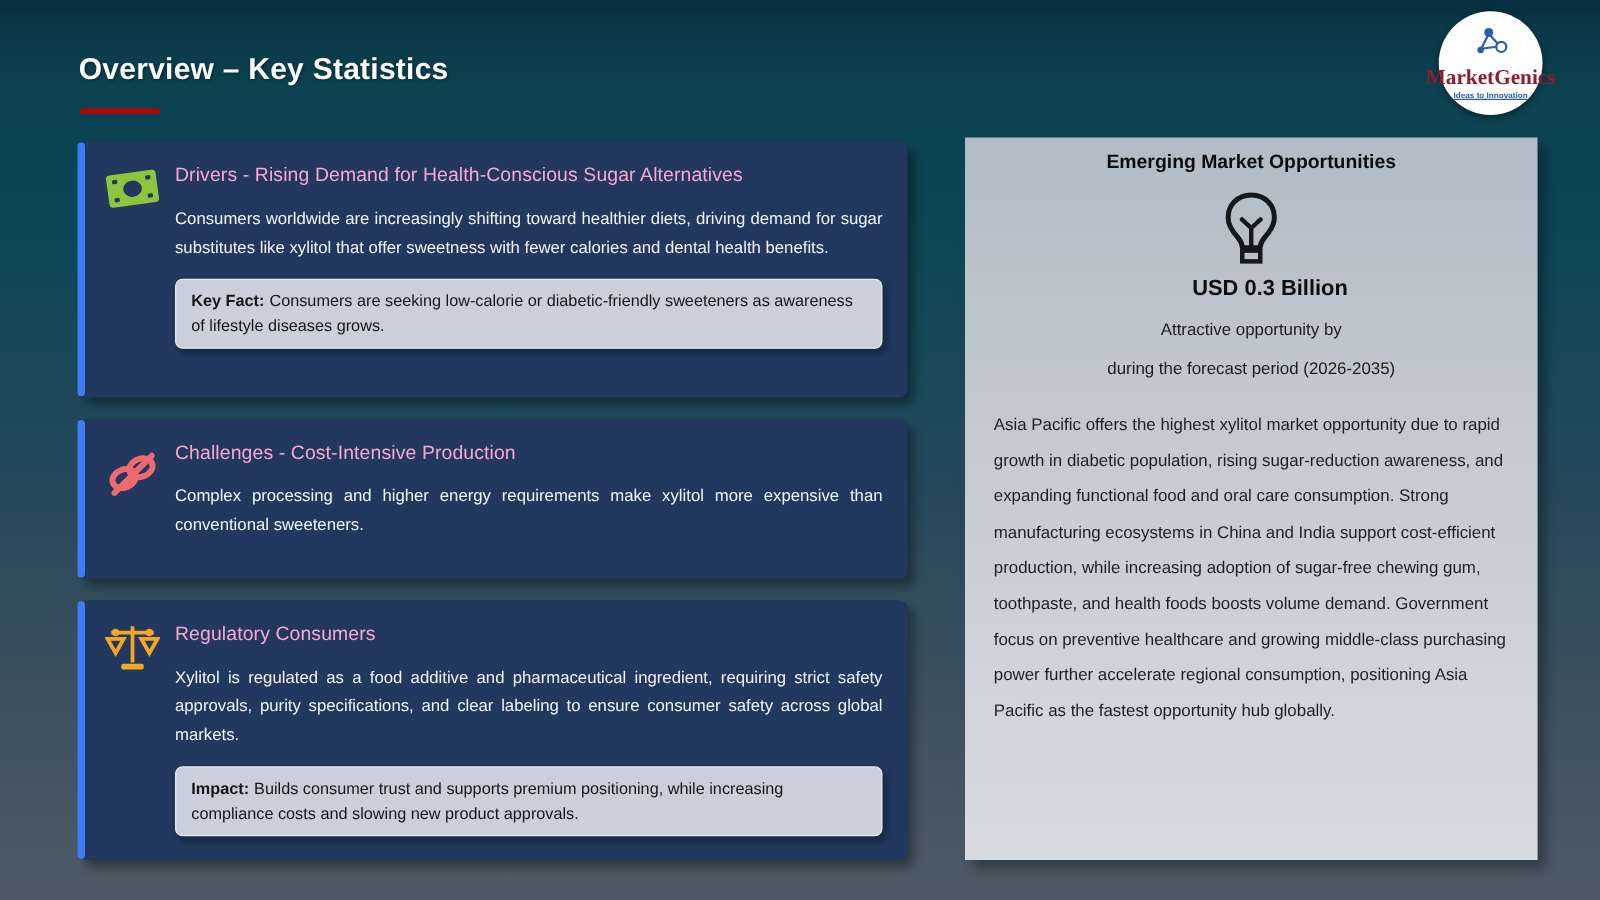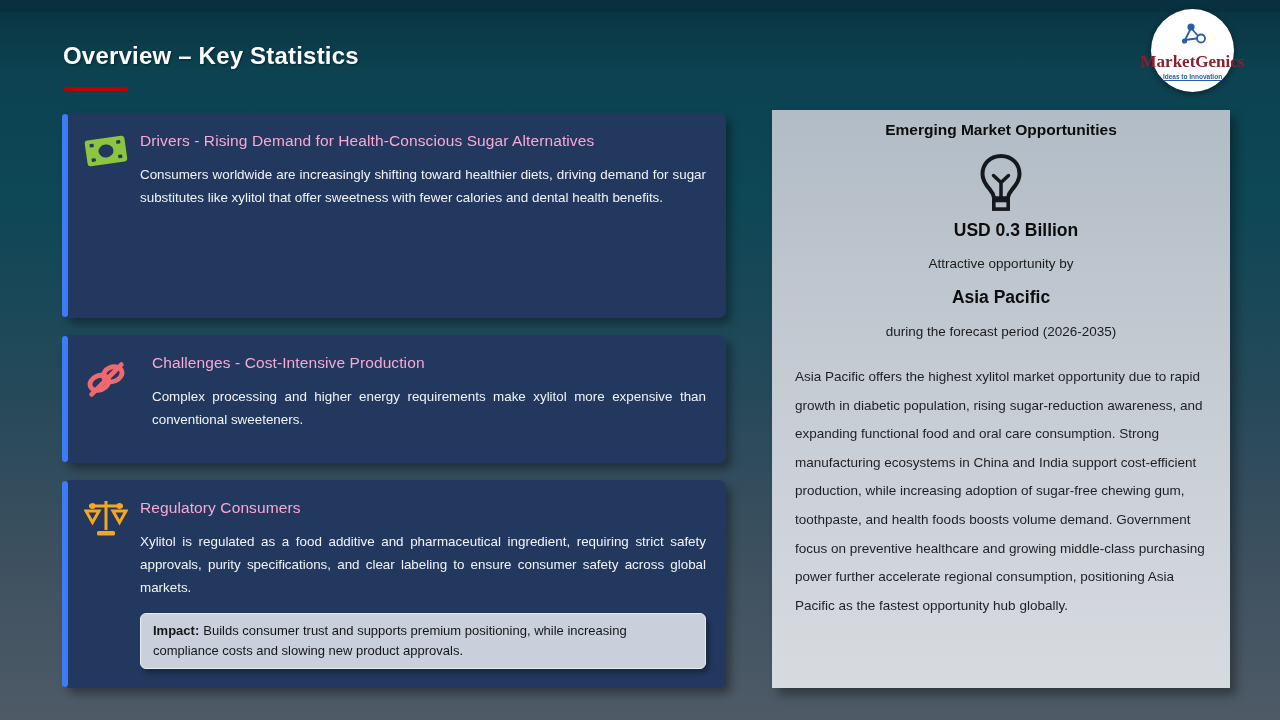--- a/index.html
+++ b/index.html
@@ -41,21 +41,21 @@
   .card-body { font-size:13.4px; color:#f2f4f7; line-height:23px; text-align:justify; }
 
   .callout {
     margin-top:14px; background:#c9d0db; border:1px solid #e8edf4; border-radius:6px;
     padding:7px 12px 8px; font-size:13px; color:#15161a; line-height:19.5px;
     box-shadow:3px 4px 5px rgba(0,0,0,.3); text-align:left;
   }
   .callout-label { font-weight:bold; margin-right:4px; }
 
   #card-drivers    { top:113px; height:205px; }
-  #card-challenges { top:335px; height:128px;padding-left:12px; }
+  #card-challenges { top:335px; height:128px; }
   #card-regulatory { top:480px; height:208px; }
 
   .panel {
     position:absolute; left:772px; top:110px; width:458px; height:578px;
     background:linear-gradient(180deg,#b1bcc6 0%, #c5cbd3 45%, #d7dbe0 100%);
     border-radius:0; box-shadow:6px 7px 9px rgba(0,0,0,.35);
     text-align:center; color:#141414;
   }
   .panel-title { font-size:15.5px; font-weight:bold; margin-top:11px; color:#0d0d0d; }
   .panel-bulb { margin:13px auto 0; width:48px; height:62px; }
@@ -100,20 +100,23 @@
         <rect x="8.5" y="12" width="4.2" height="3.4" rx="1" fill="#22385f"></rect>
         <rect x="35.3" y="12" width="4.2" height="3.4" rx="1" fill="#22385f"></rect>
         <rect x="8.5" y="26.6" width="4.2" height="3.4" rx="1" fill="#22385f"></rect>
         <rect x="35.3" y="26.6" width="4.2" height="3.4" rx="1" fill="#22385f"></rect>
       </g>
     </svg>
   </div>
   <div class="card-content">
     <div class="card-title">Drivers - Rising Demand for Health-Conscious Sugar Alternatives</div>
     <p class="card-body">Consumers worldwide are increasingly shifting toward healthier diets, driving demand for sugar substitutes like xylitol that offer sweetness with fewer calories and dental health benefits.</p>
+    <div class="callout">
+      <span class="callout-label">Key Fact:</span><span>Consumers are seeking low-calorie or diabetic-friendly sweeteners as awareness of lifestyle diseases grows.</span>
+    </div>
   </div>
 </div>
 
 <div class="card" id="card-challenges">
   <div class="card-accent"></div>
   <div class="card-icon" style="top:21px;">
     <svg width="46" height="46" viewBox="0 0 48 48">
       <g stroke="#ee6a70" stroke-width="5" fill="none" stroke-linecap="round">
         <ellipse cx="17" cy="28" rx="10" ry="7.5" transform="rotate(-22 17 28)"></ellipse>
         <ellipse cx="31" cy="19" rx="10" ry="7.5" transform="rotate(-22 31 19)"></ellipse>
@@ -155,16 +158,15 @@
   <div class="panel-title">Emerging Market Opportunities</div>
   <div class="panel-bulb">
     <svg width="48" height="62" viewBox="0 0 48 62">
       <path d="M24 4 C12.5 4 5.5 12.5 5.5 22 C5.5 28.5 9 33.2 13 37.6 C15.5 40.4 16.6 43.2 17.1 46.2 L30.9 46.2 C31.4 43.2 32.5 40.4 35 37.6 C39 33.2 42.5 28.5 42.5 22 C42.5 12.5 35.5 4 24 4 Z" fill="none" stroke="#15181c" stroke-width="4"></path>
       <path d="M16.5 23.5 L24 30.5 L31.5 23.5 M24 30.5 L24 46" stroke="#15181c" stroke-width="3.5" fill="none" stroke-linecap="round"></path>
       <rect x="16.8" y="48.5" width="14.4" height="8.6" fill="none" stroke="#15181c" stroke-width="3.6"></rect>
     </svg>
   </div>
   <div class="panel-value">USD 0.3 Billion</div>
   <div class="panel-sub">Attractive opportunity by</div>
-  <div class="panel-region">Asia Pacific</div>
   <div class="panel-period">during the forecast period (2026-2035)</div>
   <div class="panel-desc">Asia Pacific offers the highest xylitol market opportunity due to rapid growth in diabetic population, rising sugar-reduction awareness, and expanding functional food and oral care consumption. Strong manufacturing ecosystems in China and India support cost-efficient production, while increasing adoption of sugar-free chewing gum, toothpaste, and health foods boosts volume demand. Government focus on preventive healthcare and growing middle-class purchasing power further accelerate regional consumption, positioning Asia Pacific as the fastest opportunity hub globally.</div>
 </div>
 
 </body></html>

